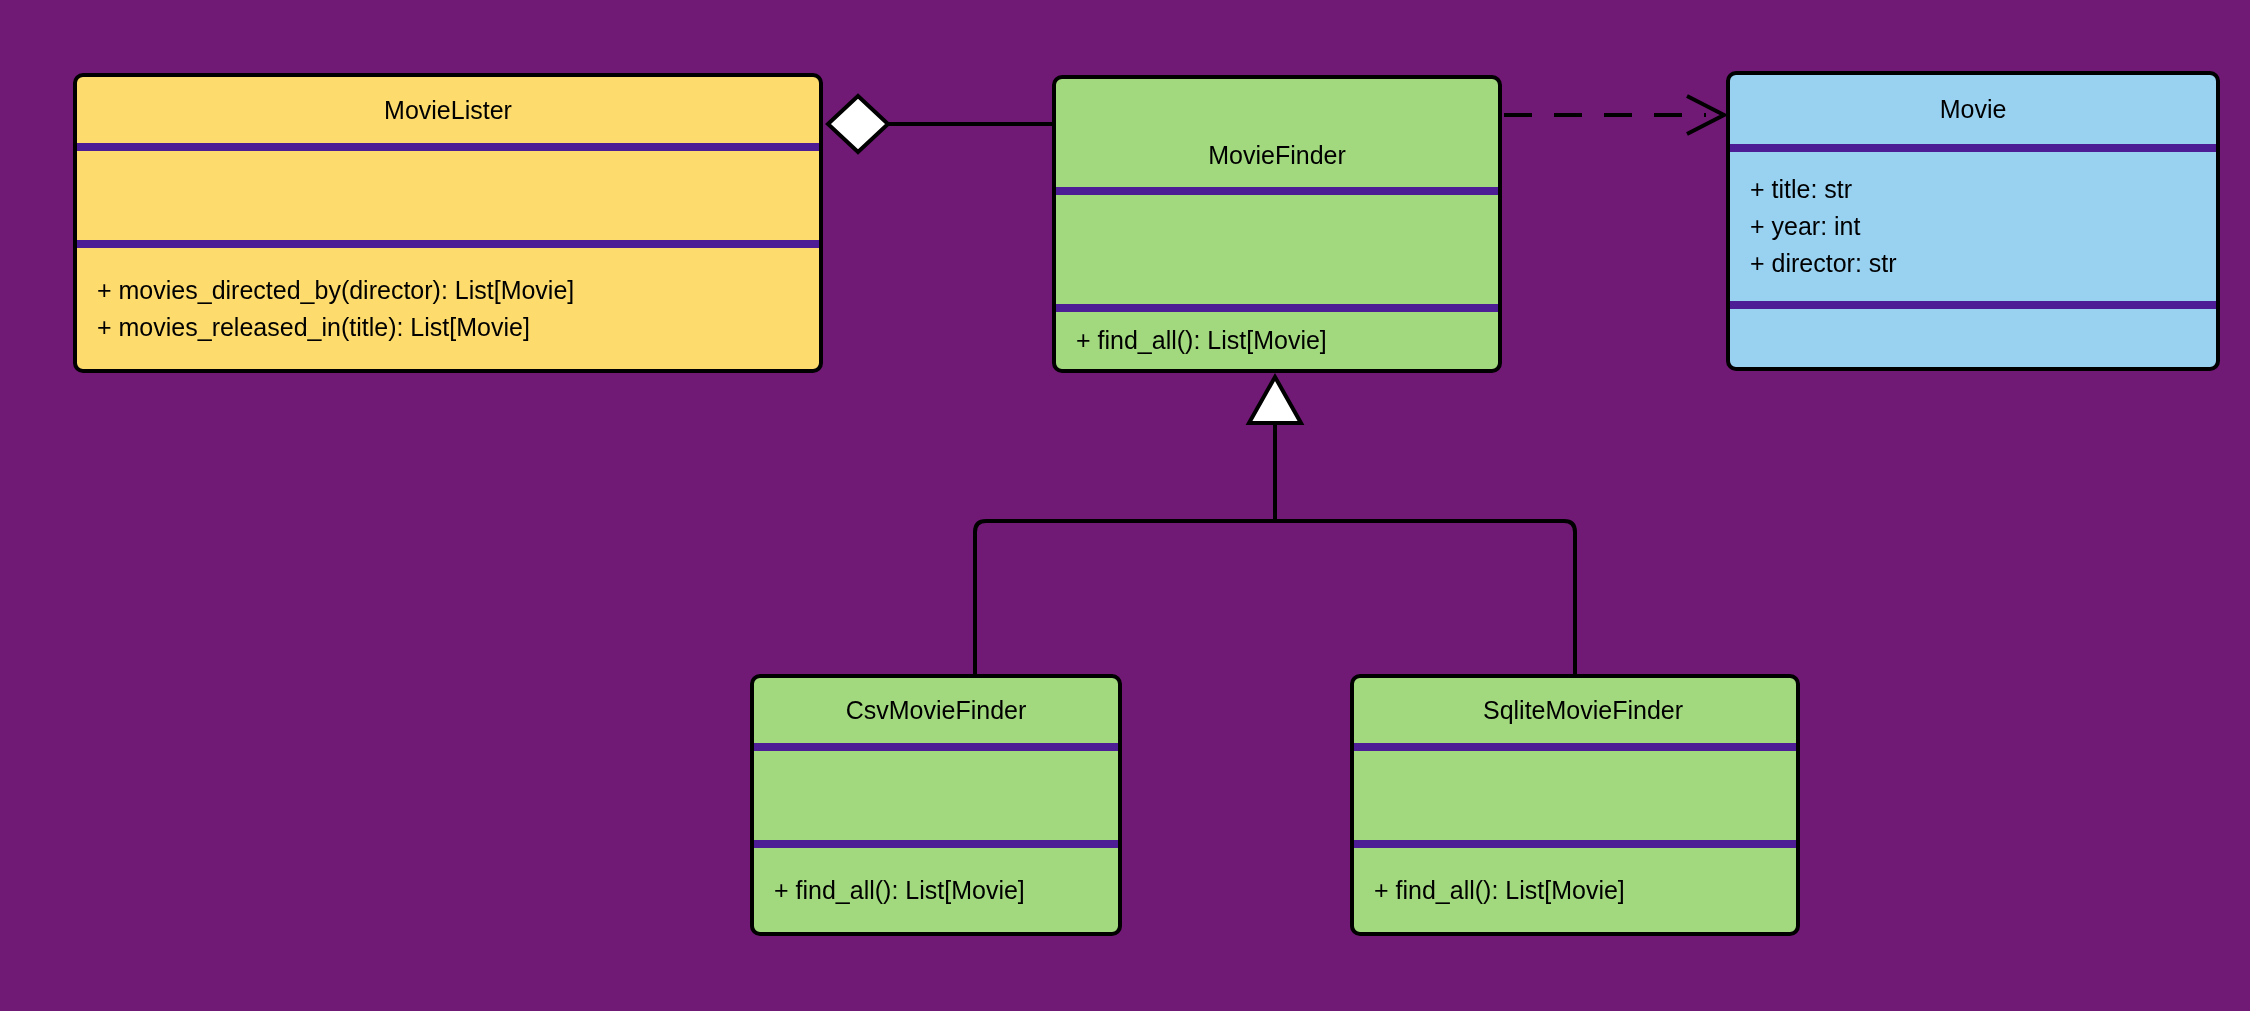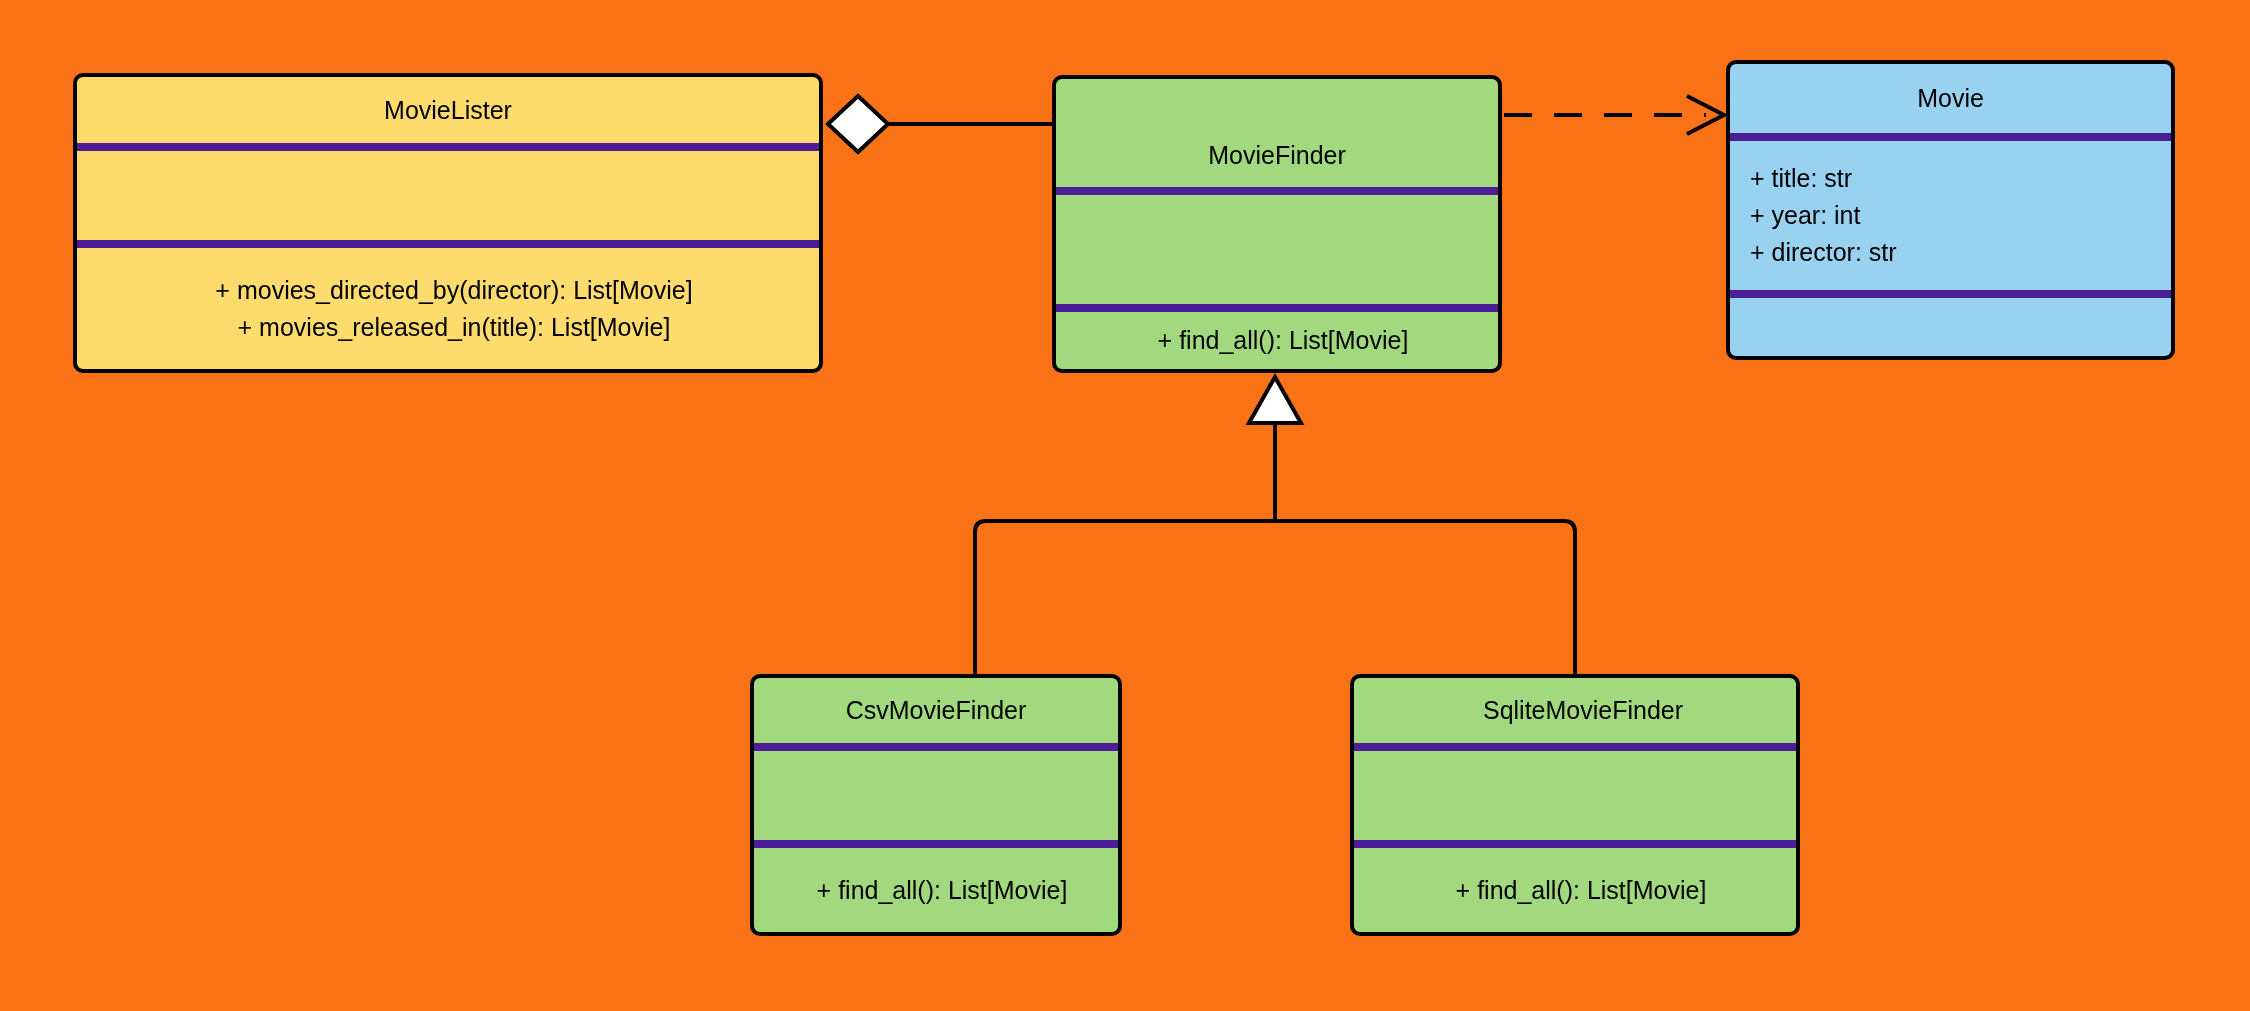--- a/index.html
+++ b/index.html
@@ -4,21 +4,21 @@
 <style>
   html, body {
     margin: 0;
     padding: 0;
     background: #ffffff;
   }
   #canvas {
     position: relative;
     width: 2250px;
     height: 1011px;
-    background: #f97316;
+    background: #701a75;
     font-family: "Liberation Sans", sans-serif;
     color: #000000;
   }
   svg.edge-layer {
     position: absolute;
     left: 0; top: 0;
     width: 2250px; height: 1011px;
   }
   .uml-class {
     position: absolute;
@@ -42,38 +42,37 @@
     box-sizing: border-box;
     display: flex;
     flex-direction: column;
     justify-content: center;
     padding-left: 20px;
     padding-right: 8px;
     flex: 0 0 auto;
   }
   .uml-compartment.fill-rest {
     flex: 1 1 auto;
-    align-items: center;
   }
   .member {
     font-size: 25px;
     line-height: 37px;
     white-space: nowrap;
   }
 
   
   #cls-movielister { left: 73px;  top: 73px;  width: 750px; height: 300px; }
   #cls-movielister .uml-title        { height: 66px; }
   #cls-movielister .attrs            { height: 97px; }
 
   #cls-moviefinder { left: 1052px; top: 75px;  width: 450px; height: 298px; }
   #cls-moviefinder .uml-title        { height: 64px; margin-top: 44px; }
   #cls-moviefinder .attrs            { height: 117px; }
 
-  #cls-movie       { left: 1726px; top: 60px;  width: 449px; height: 300px; }
+  #cls-movie       { left: 1726px; top: 71px;  width: 494px; height: 300px; }
   #cls-movie .uml-title              { height: 69px; }
   #cls-movie .attrs                  { height: 157px; }
 
   #cls-csv         { left: 750px;  top: 674px; width: 372px; height: 262px; }
   #cls-csv .uml-title                { height: 65px; }
   #cls-csv .attrs                    { height: 97px; }
 
   #cls-sqlite      { left: 1350px; top: 674px; width: 450px; height: 262px; }
   #cls-sqlite .uml-title             { height: 65px; margin-left: 16px; }
   #cls-sqlite .attrs                 { height: 97px; }

